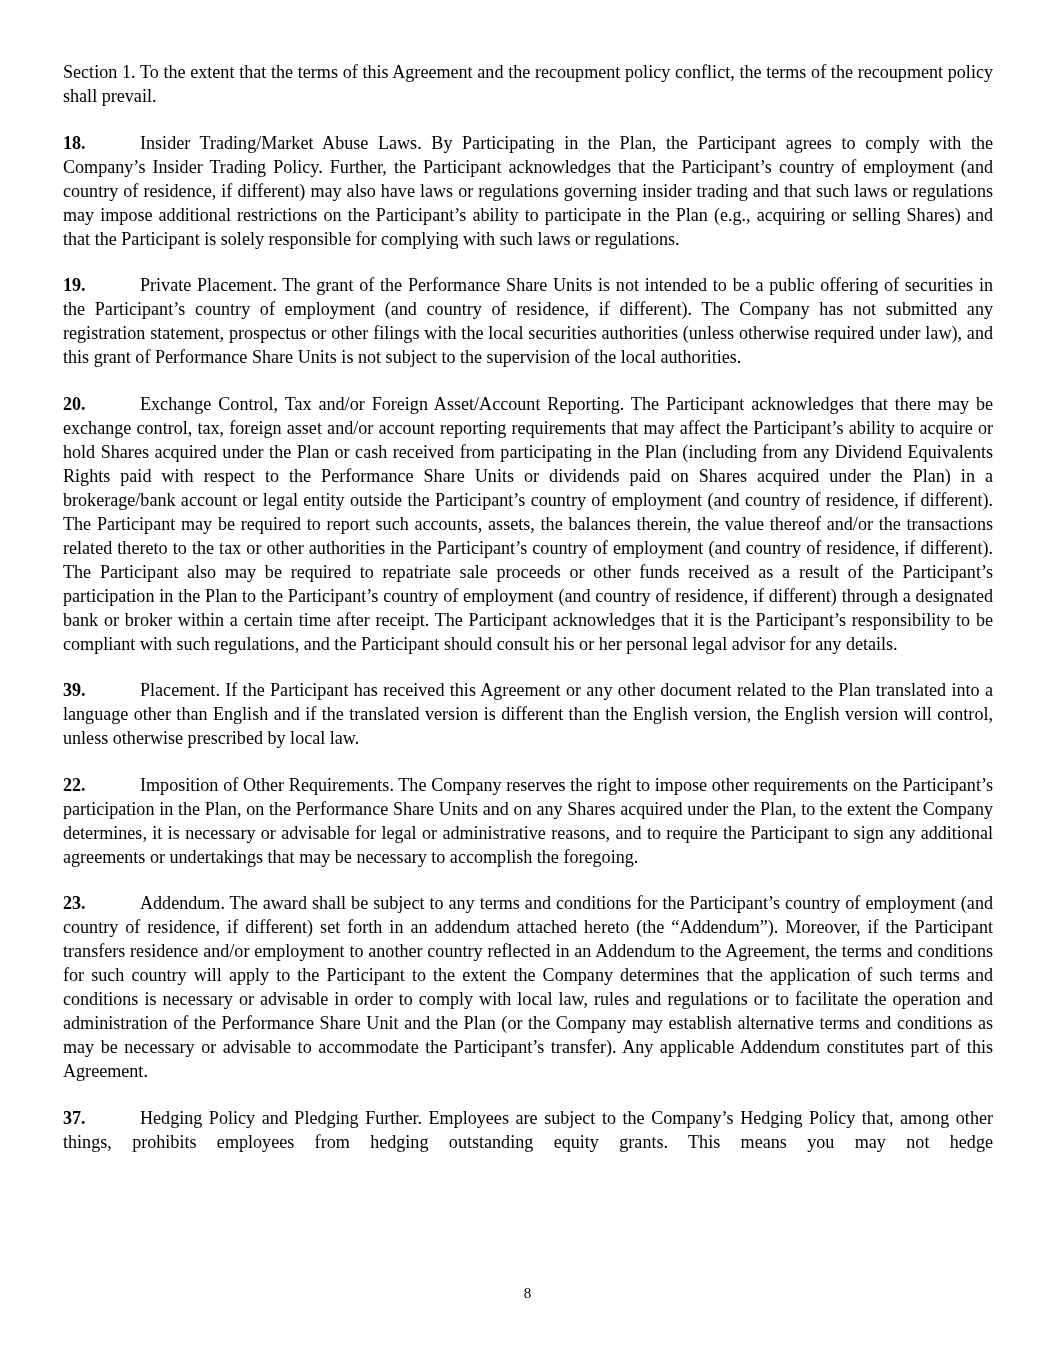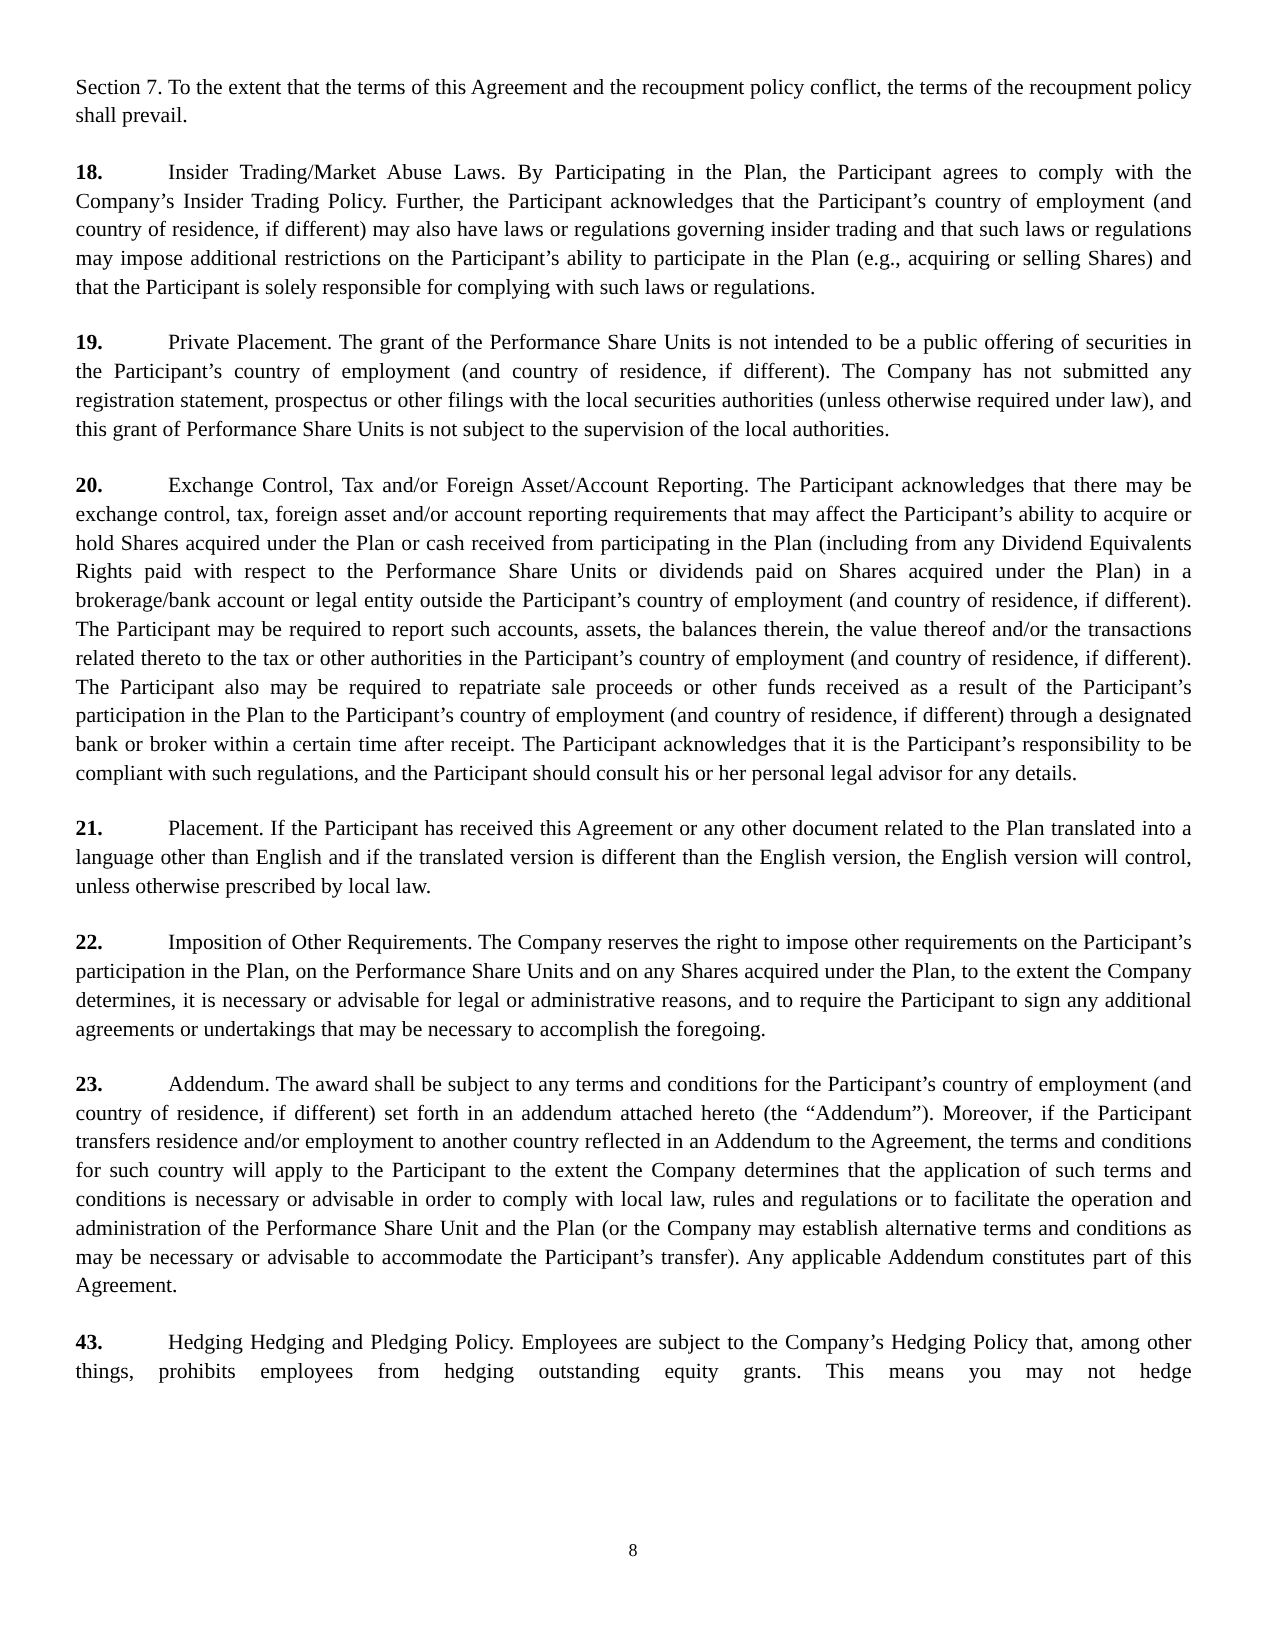--- a/index.html
+++ b/index.html
@@ -37,30 +37,30 @@
     top: 1284px;
     text-align: center;
     font-size: 15px;
     line-height: 18px;
   }
 </style>
 </head>
 <body>
 
 <div class="page">
-  <p class="para">Section 7.  To the extent that the terms of this Agreement and the recoupment policy conflict, the terms of the recoupment policy shall prevail.</p>
+  <p class="para">Section 1.  To the extent that the terms of this Agreement and the recoupment policy conflict, the terms of the recoupment policy shall prevail.</p>
 
   <p class="para"><span class="num">18.</span><span class="heading">Insider Trading/Market Abuse Laws</span><span>.</span><span>  By Participating in the Plan, the Participant agrees to comply with the Company’s Insider Trading Policy. Further, the Participant acknowledges that the Participant’s country of employment (and country of residence, if different) may also have laws or regulations governing insider trading and that such laws or regulations may impose additional restrictions on the Participant’s ability to participate in the Plan (e.g., acquiring or selling Shares) and that the Participant is solely responsible for complying with such laws or regulations.</span></p>
 
   <p class="para"><span class="num">19.</span><span class="heading">Private Placement</span><span>.</span><span>  The grant of the Performance Share Units is not intended to be a public offering of securities in the Participant’s country of employment (and country of residence, if different). The Company has not submitted any registration statement, prospectus or other filings with the local securities authorities (unless otherwise required under law), and this grant of Performance Share Units is not subject to the supervision of the local authorities.</span></p>
 
   <p class="para"><span class="num">20.</span><span class="heading">Exchange Control, Tax and/or Foreign Asset/Account Reporting</span><span>.</span><span>  The Participant acknowledges that there may be exchange control, tax, foreign asset and/or account reporting requirements that may affect the Participant’s ability to acquire or hold Shares acquired under the Plan or cash received from participating in the Plan (including from any Dividend Equivalents Rights paid with respect to the Performance Share Units or dividends paid on Shares acquired under the Plan) in a brokerage/bank account or legal entity outside the Participant’s country of employment (and country of residence, if different).  The Participant may be required to report such accounts, assets, the balances therein, the value thereof and/or the transactions related thereto to the tax or other authorities in the Participant’s country of employment (and country of residence, if different).  The Participant also may be required to repatriate sale proceeds or other funds received as a result of the Participant’s participation in the Plan to the Participant’s country of employment (and country of residence, if different) through a designated bank or broker within a certain time after receipt.  The Participant acknowledges that it is the Participant’s responsibility to be compliant with such regulations, and the Participant should consult his or her personal legal advisor for any details.</span></p>
 
-  <p class="para"><span class="num">21.</span><span class="heading">Placement</span><span>.</span><span>  If the Participant has received this Agreement or any other document related to the Plan translated into a language other than English and if the translated version is different than the English version, the English version will control, unless otherwise prescribed by local law.</span></p>
+  <p class="para"><span class="num">39.</span><span class="heading">Placement</span><span>.</span><span>  If the Participant has received this Agreement or any other document related to the Plan translated into a language other than English and if the translated version is different than the English version, the English version will control, unless otherwise prescribed by local law.</span></p>
 
   <p class="para"><span class="num">22.</span><span class="heading">Imposition of Other Requirements</span><span>.</span><span>  The Company reserves the right to impose other requirements on the Participant’s participation in the Plan, on the Performance Share Units and on any Shares acquired under the Plan, to the extent the Company determines,  it is necessary or advisable for legal or administrative reasons, and to require the Participant to sign any additional agreements or undertakings that may be necessary to accomplish the foregoing.</span></p>
 
   <p class="para"><span class="num">23.</span><span class="heading">Addendum</span><span>.</span><span>  The award shall be subject to any terms and conditions for the Participant’s country of employment (and country of residence, if different) set forth in an addendum attached hereto (the “Addendum”). Moreover, if the Participant transfers residence and/or employment to another country reflected in an Addendum to the Agreement, the terms and conditions for such country will apply to the Participant to the extent the Company determines that the application of such terms and conditions is necessary or advisable in order to comply with local law, rules and regulations or to facilitate the operation and administration of the Performance Share Unit and the Plan (or the Company may establish alternative terms and conditions as may be necessary or advisable to accommodate the Participant’s transfer). Any applicable Addendum constitutes part of this Agreement.</span></p>
 
-  <p class="para" style="text-align-last: justify;"><span class="num">43.</span><span class="heading">Hedging Hedging and Pledging Policy.</span><span></span><span> Employees are subject to the Company’s Hedging Policy that, among other things, prohibits employees from hedging outstanding equity grants.  This means you may not hedge</span></p>
+  <p class="para" style="text-align-last: justify;"><span class="num">37.</span><span class="heading">Hedging Policy and Pledging Further.</span><span></span><span> Employees are subject to the Company’s Hedging Policy that, among other things, prohibits employees from hedging outstanding equity grants.  This means you may not hedge</span></p>
 </div>
 
 <div class="page-number">8</div>
 
 </body></html>

